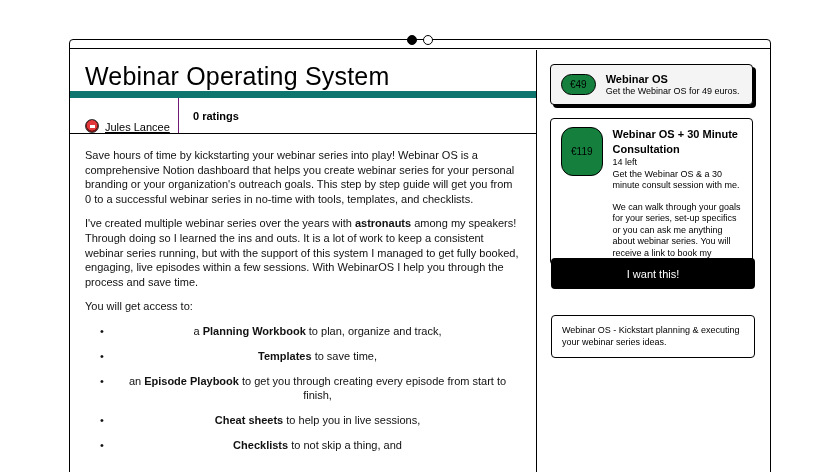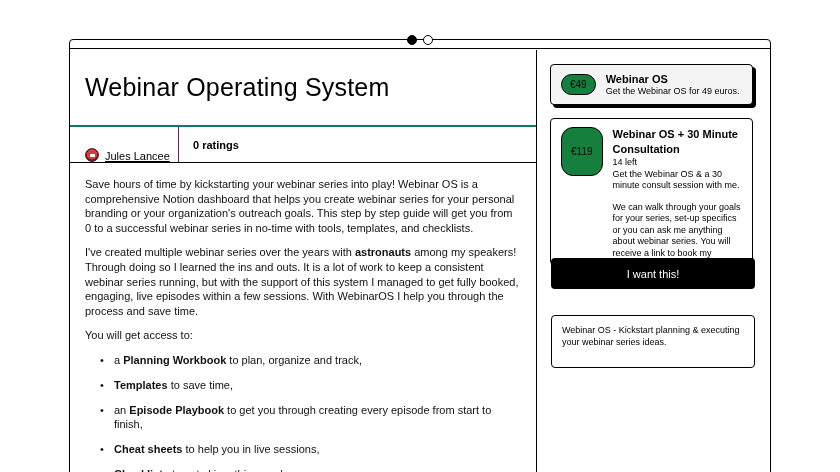--- a/index.html
+++ b/index.html
@@ -20,34 +20,34 @@
     .dot2 { left: 353px; }
 
     .left {
       position: absolute; left: 0; top: 10px; width: 467px; height: 450px;
       border-right: 1px solid #000;
     }
     .right {
       position: absolute; left: 467px; top: 10px; width: 233px; height: 450px;
     }
 
-    .title-row { height: 77px; border-bottom: 2px solid #0f766e; padding: 0 15px; display: flex; align-items: center; }
+    .title-row { height: 48px; border-bottom: 7px solid #0f766e; padding: 0 15px; display: flex; align-items: flex-end; }
     .title { font-size: 25px; font-weight: normal; letter-spacing: 0.2px; }
 
     .meta-row { height: 36px; border-bottom: 1px solid #000; display: flex; align-items: stretch; }
     .author-cell { width: 109px; border-right: 1px solid #701a75; display: flex; align-items: flex-end; padding-left: 15px; gap: 6px; }
     .avatar { width: 14px; height: 14px; border-radius: 50%; background: radial-gradient(circle at 50% 45%, #e2383b 0 55%, #7a1214 60% 100%); border: 1px solid #333; position: relative; }
     .avatar::after { content: ""; position: absolute; left: 4px; top: 5px; width: 5px; height: 3px; background: #fff; }
     .author-link { font-size: 11px; text-decoration: underline; color: #000; }
     .ratings-cell { display: flex; align-items: center; padding-left: 14px; font-size: 11px; font-weight: bold; }
 
     .desc { padding: 14px 15px 0 15px; font-size: 11px; line-height: 14.6px; color: #111; }
     .desc p { margin-bottom: 10px; }
     .desc ul { list-style: none; margin-left: 15px; }
-    .desc li { position: relative; padding-left: 14px; margin-bottom: 10.2px; }
+    .desc li { position: relative; padding-left: 14px; margin-bottom: 10.2px; text-align: center; }
     .desc li::before { content: "•"; position: absolute; left: 0; top: 0; }
     .desc b { font-weight: bold; }
 
     .offer-card {
       position: absolute; left: 13px; width: 203px; border: 1px solid #000; border-radius: 4px;
       background: #fff; padding: 8px 10px;
     }
     .offer-card.selected { top: 14px; height: 41px; background: #f4f4f4; box-shadow: 3px 3px 0 #000; display: flex; align-items: center; gap: 10px; }
     .offer-card.second { top: 68px; height: 147px; display: flex; gap: 10px; align-items: flex-start; }
     .price-pill { flex: 0 0 auto; border: 1px solid #000; border-radius: 12px; padding: 4px 8px; font-size: 10px; background: #15803d; }
@@ -56,21 +56,21 @@
     .offer-card.second .offer-name { line-height: 15px; }
     .offer-sub { font-size: 9px; line-height: 11.5px; }
     .offer-sub.gap { margin-top: 10px; }
 
     .buy-button {
       position: absolute; left: 14px; top: 208px; width: 204px; height: 31px; border-radius: 4px;
       background: #000; color: #fff; font-size: 11px; display: flex; align-items: center; justify-content: center; cursor: pointer;
       border: none;
     }
     .summary-box {
-      position: absolute; left: 14px; top: 265px; width: 204px; height: 53px; border: 1px solid #000; border-radius: 4px;
+      position: absolute; left: 14px; top: 265px; width: 204px; height: 43px; border: 1px solid #000; border-radius: 4px;
       padding: 9px 10px; font-size: 9px; line-height: 11.5px;
     }
   </style>
 </head>
 <body>
 
 <div class="frame">
   <div class="carousel-strip">
     <span class="dot dot1 active"></span>
     <span class="dot dot2"></span>

